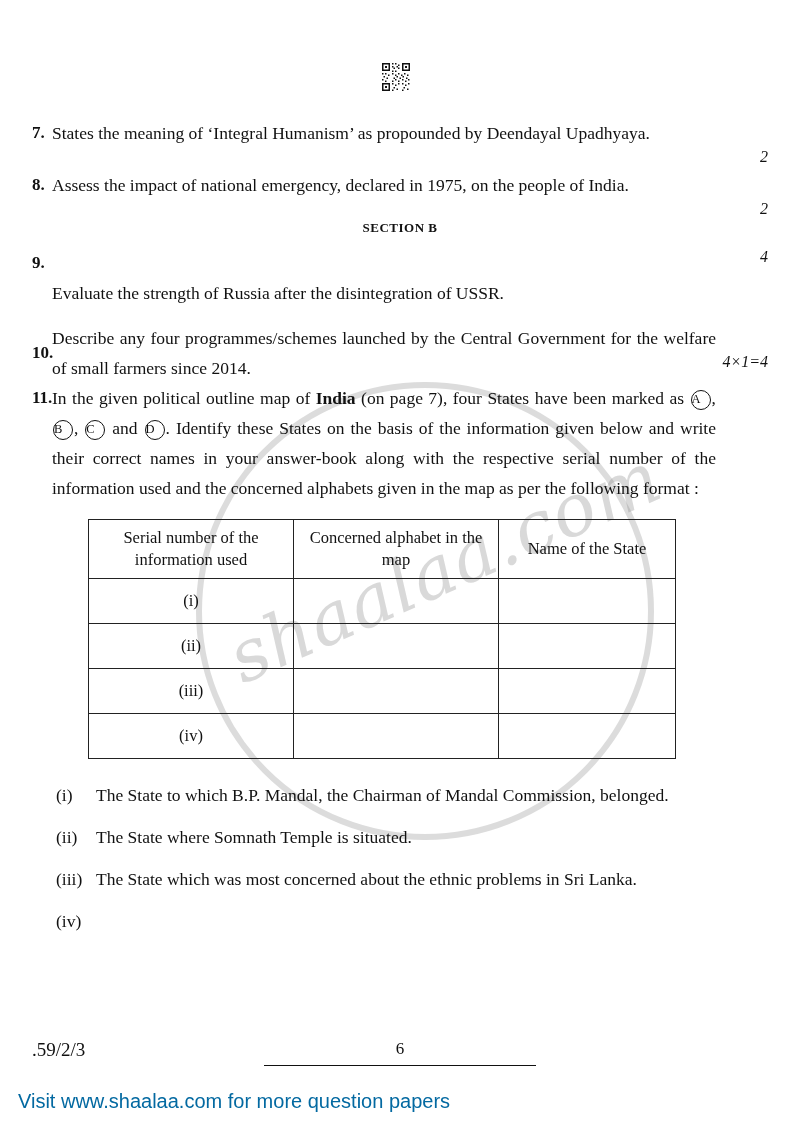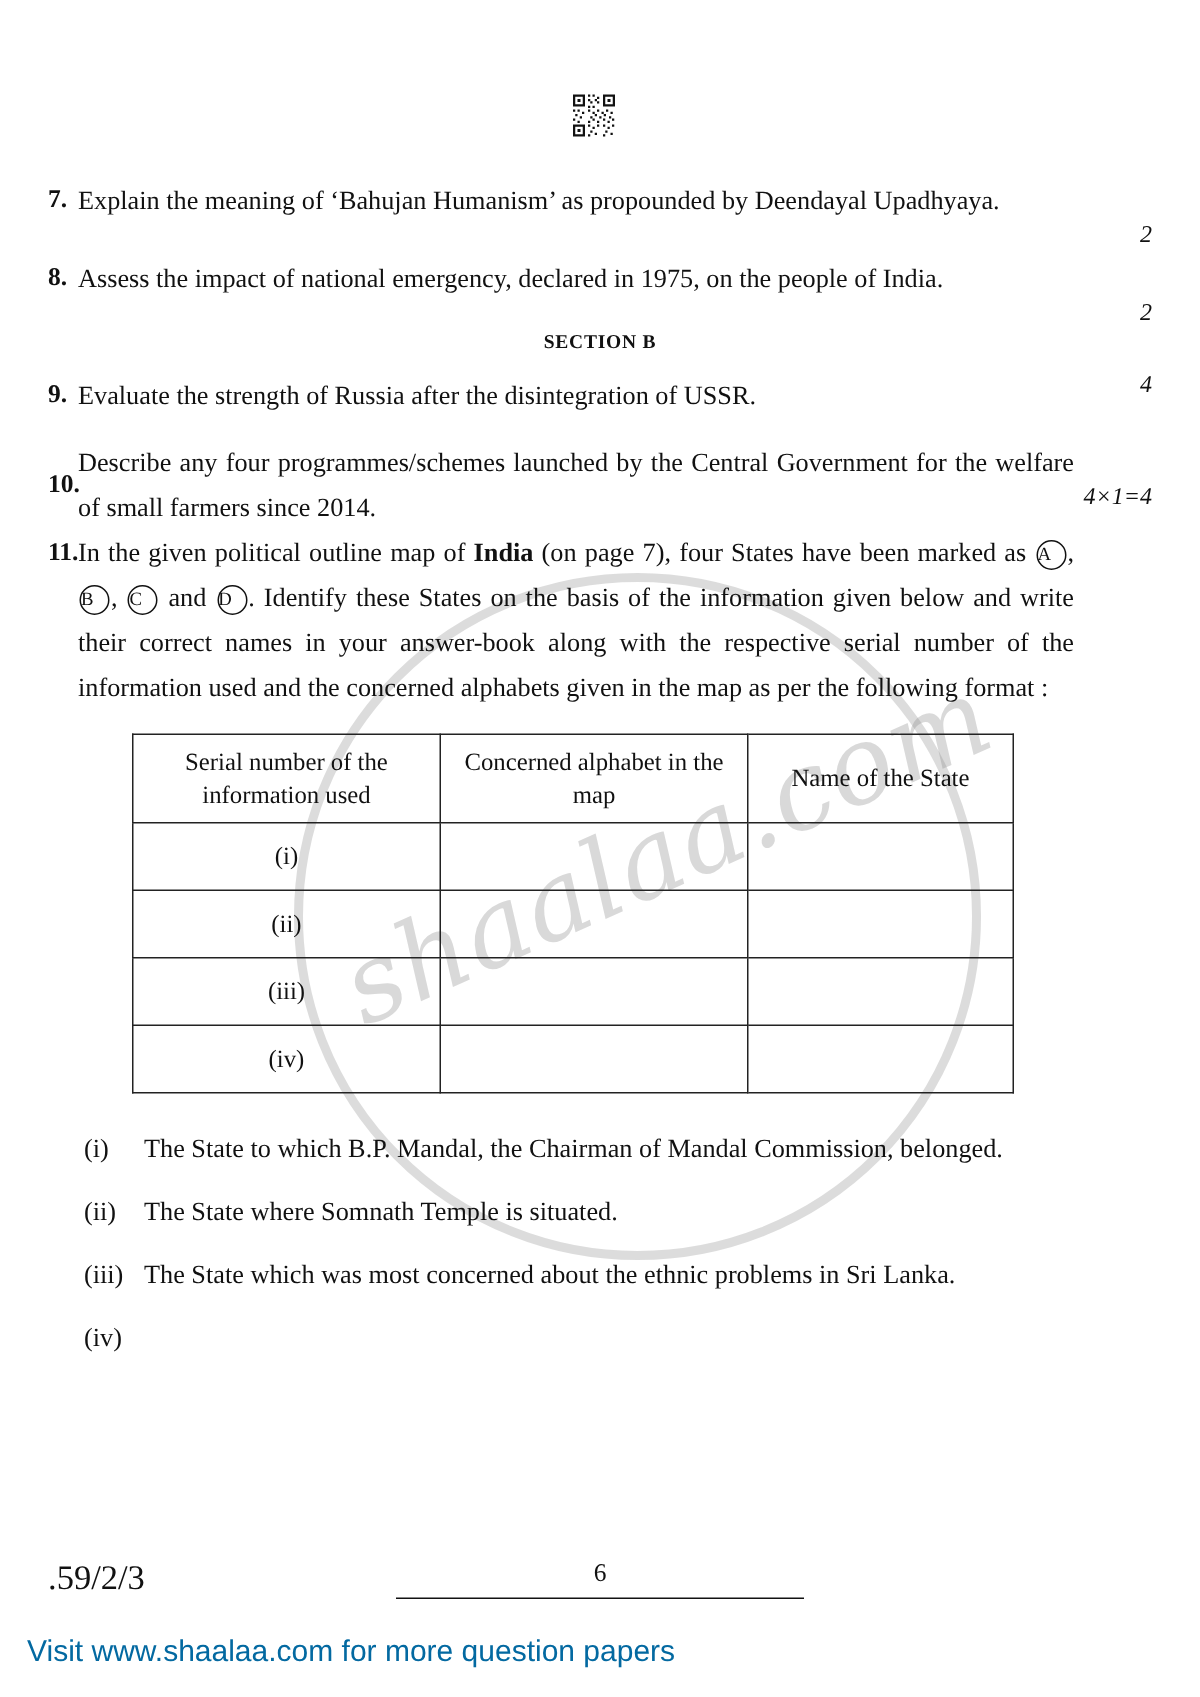--- a/index.html
+++ b/index.html
@@ -95,21 +95,21 @@
     padding-right: 32px;
     position: relative;
   }
   .qtext {
     font-size: 17.5px;
     line-height: 30px;
     text-align: justify;
     text-align-last: left;
     padding-right: 52px;
   }
-  .qtext.nojust { text-align: center; }
+  .qtext.nojust { text-align: center; margin-top: 30px; }
   .marks {
     position: absolute;
     right: 32px;
     font-style: italic;
     font-size: 16px;
     white-space: nowrap;
   }
 
   .section-head {
     text-align: center;
@@ -193,21 +193,21 @@
     left: 0;
     bottom: 64px;
     width: 800px;
     height: 28px;
     z-index: 8;
   }
   .footer .code {
     position: absolute;
     left: 32px;
     top: 0;
-    font-size: 23px;
+    font-size: 19px;
   }
   .footer .pageno {
     position: absolute;
     left: 0;
     top: 0;
     width: 800px;
     text-align: center;
     font-size: 17px;
   }
   .footer .rule {
@@ -298,21 +298,21 @@
   <div class="watermark">
     <div class="ring"></div>
     <div class="wtext">shaalaa.com</div>
   </div>
 
   <div class="content" style="padding-top:104px;">
 
     <div class="qrow">
       <div class="qnum">7.</div>
       <div class="qbody">
-        <div class="qtext">Explain the meaning of ‘Bahujan Humanism’ as propounded by Deendayal Upadhyaya.</div>
+        <div class="qtext">States the meaning of ‘Integral Humanism’ as propounded by Deendayal Upadhyaya.</div>
         <div class="marks" style="top:30px;">2</div>
       </div>
     </div>
 
     <div class="qrow" style="margin-top:22px;">
       <div class="qnum">8.</div>
       <div class="qbody">
         <div class="qtext">Assess the impact of national emergency, declared in 1975, on the people of India.</div>
         <div class="marks" style="top:30px;">2</div>
       </div>

